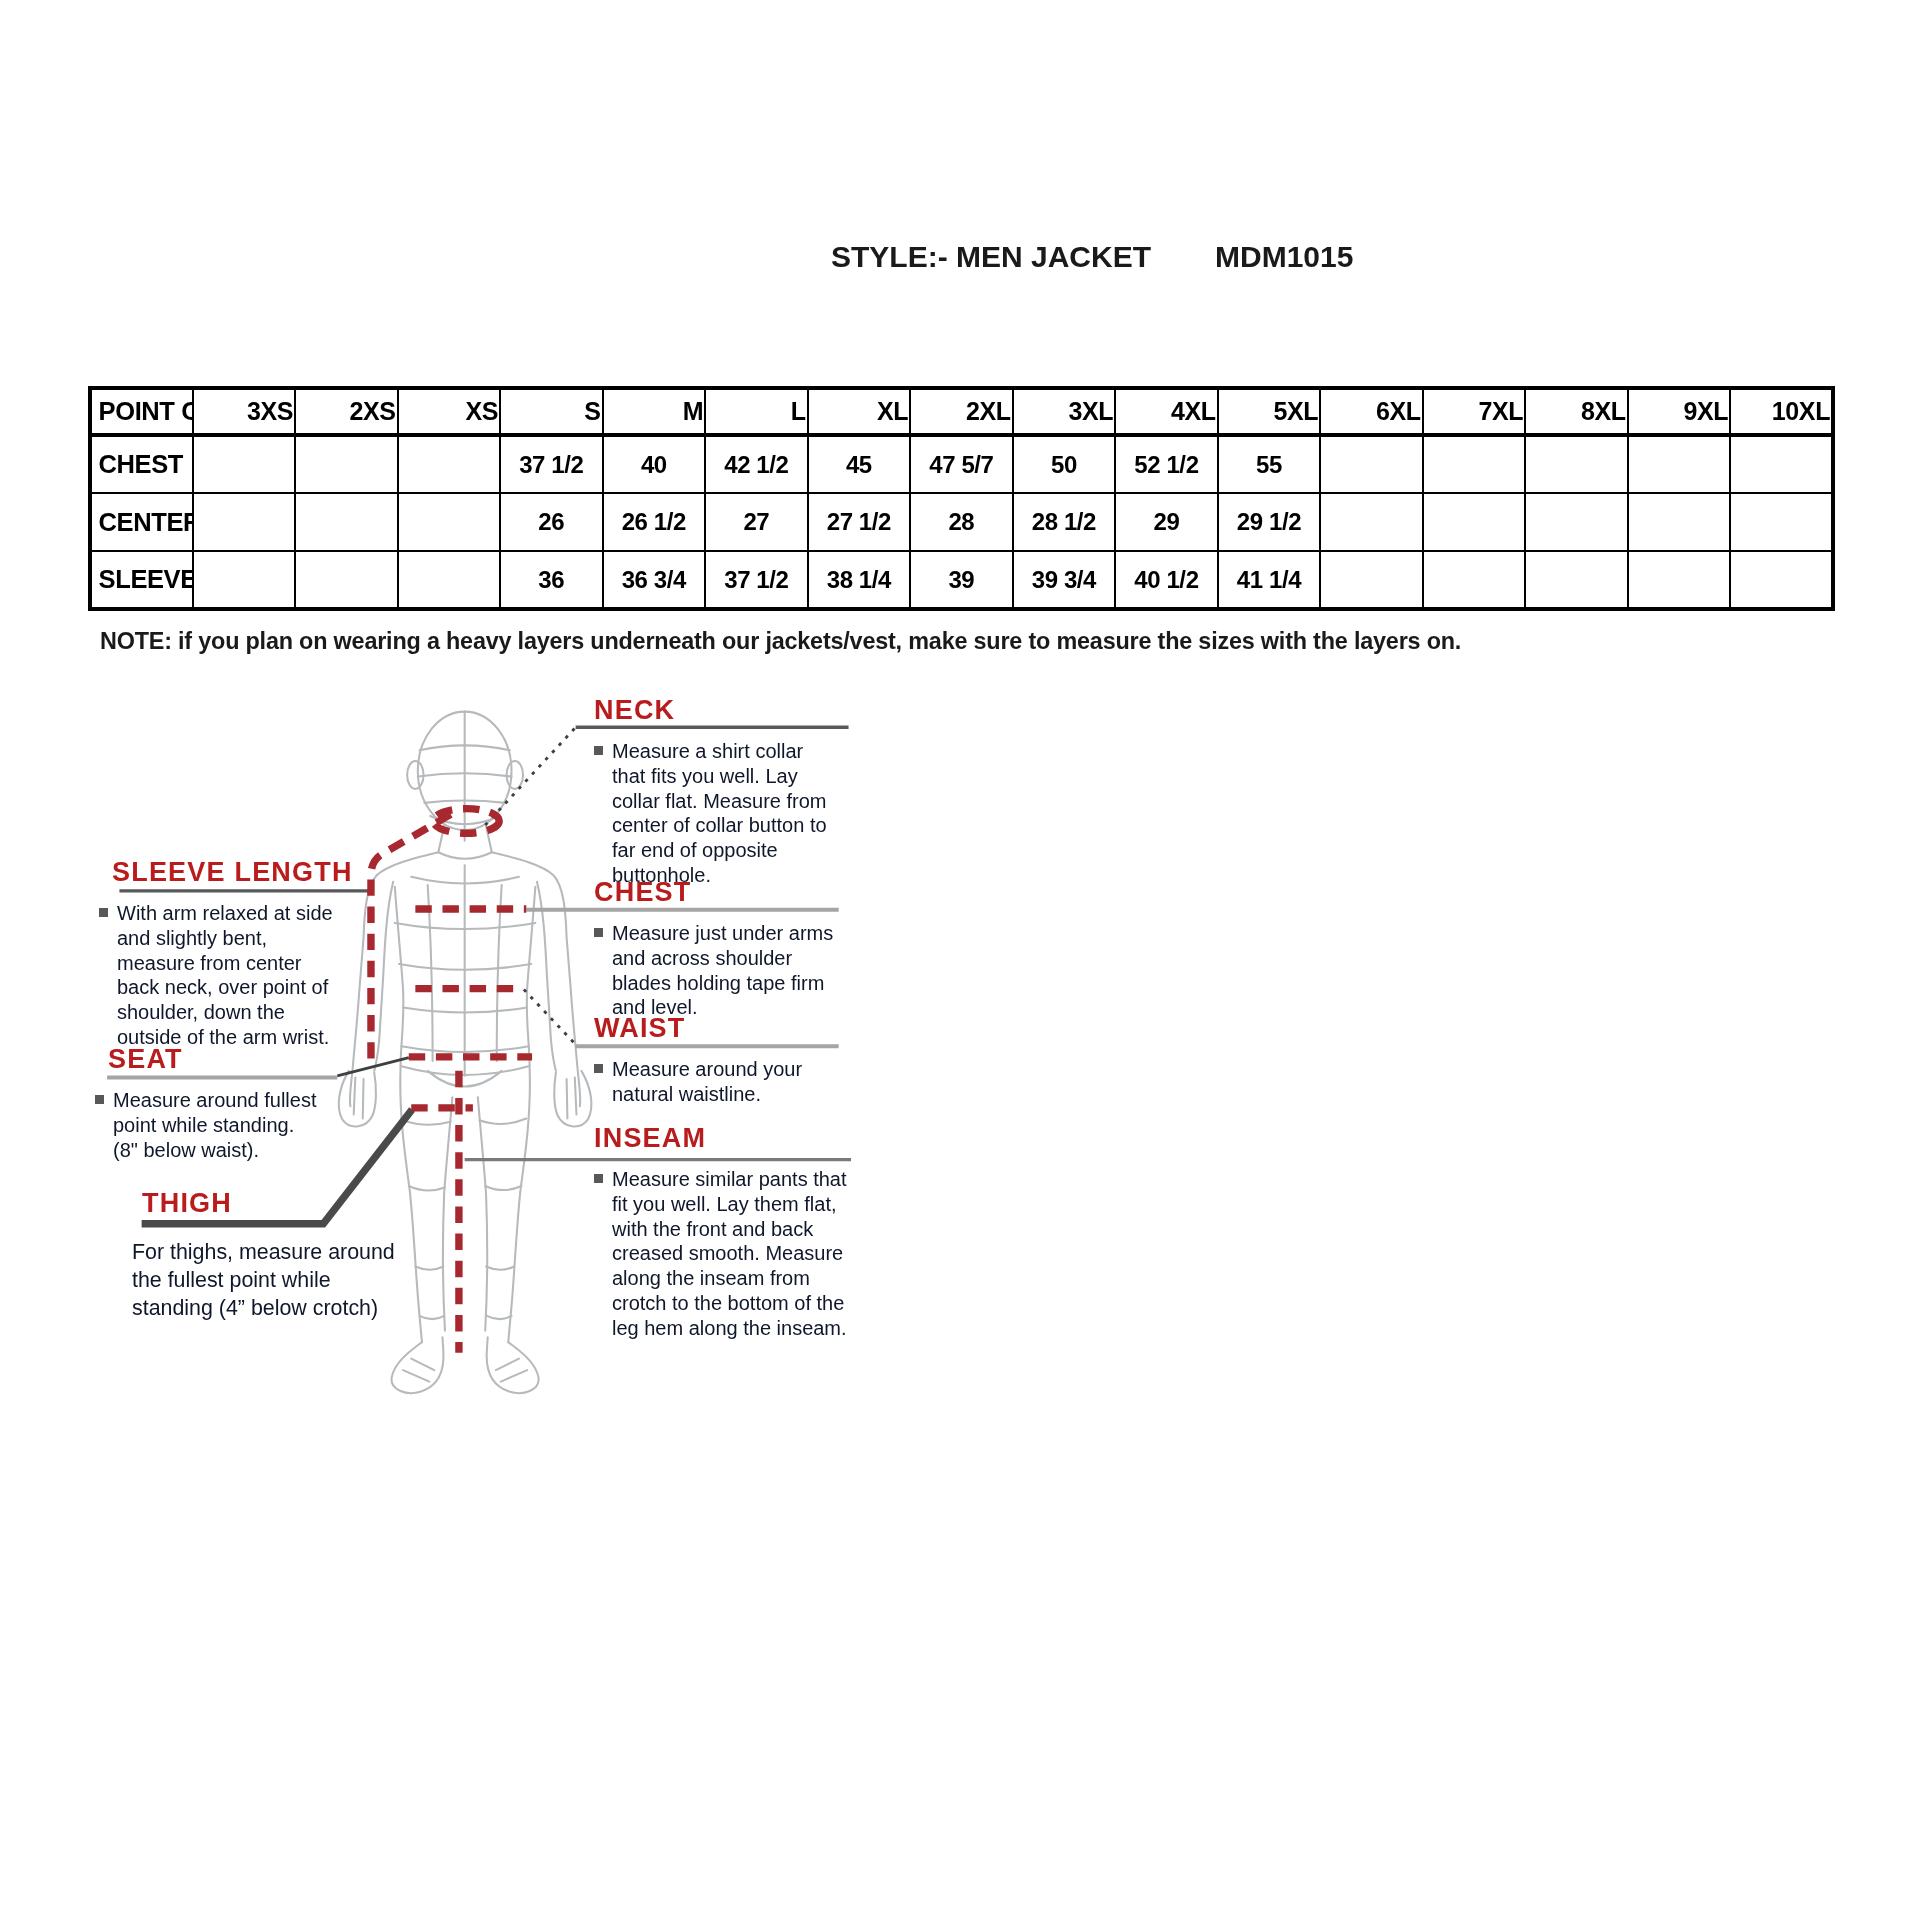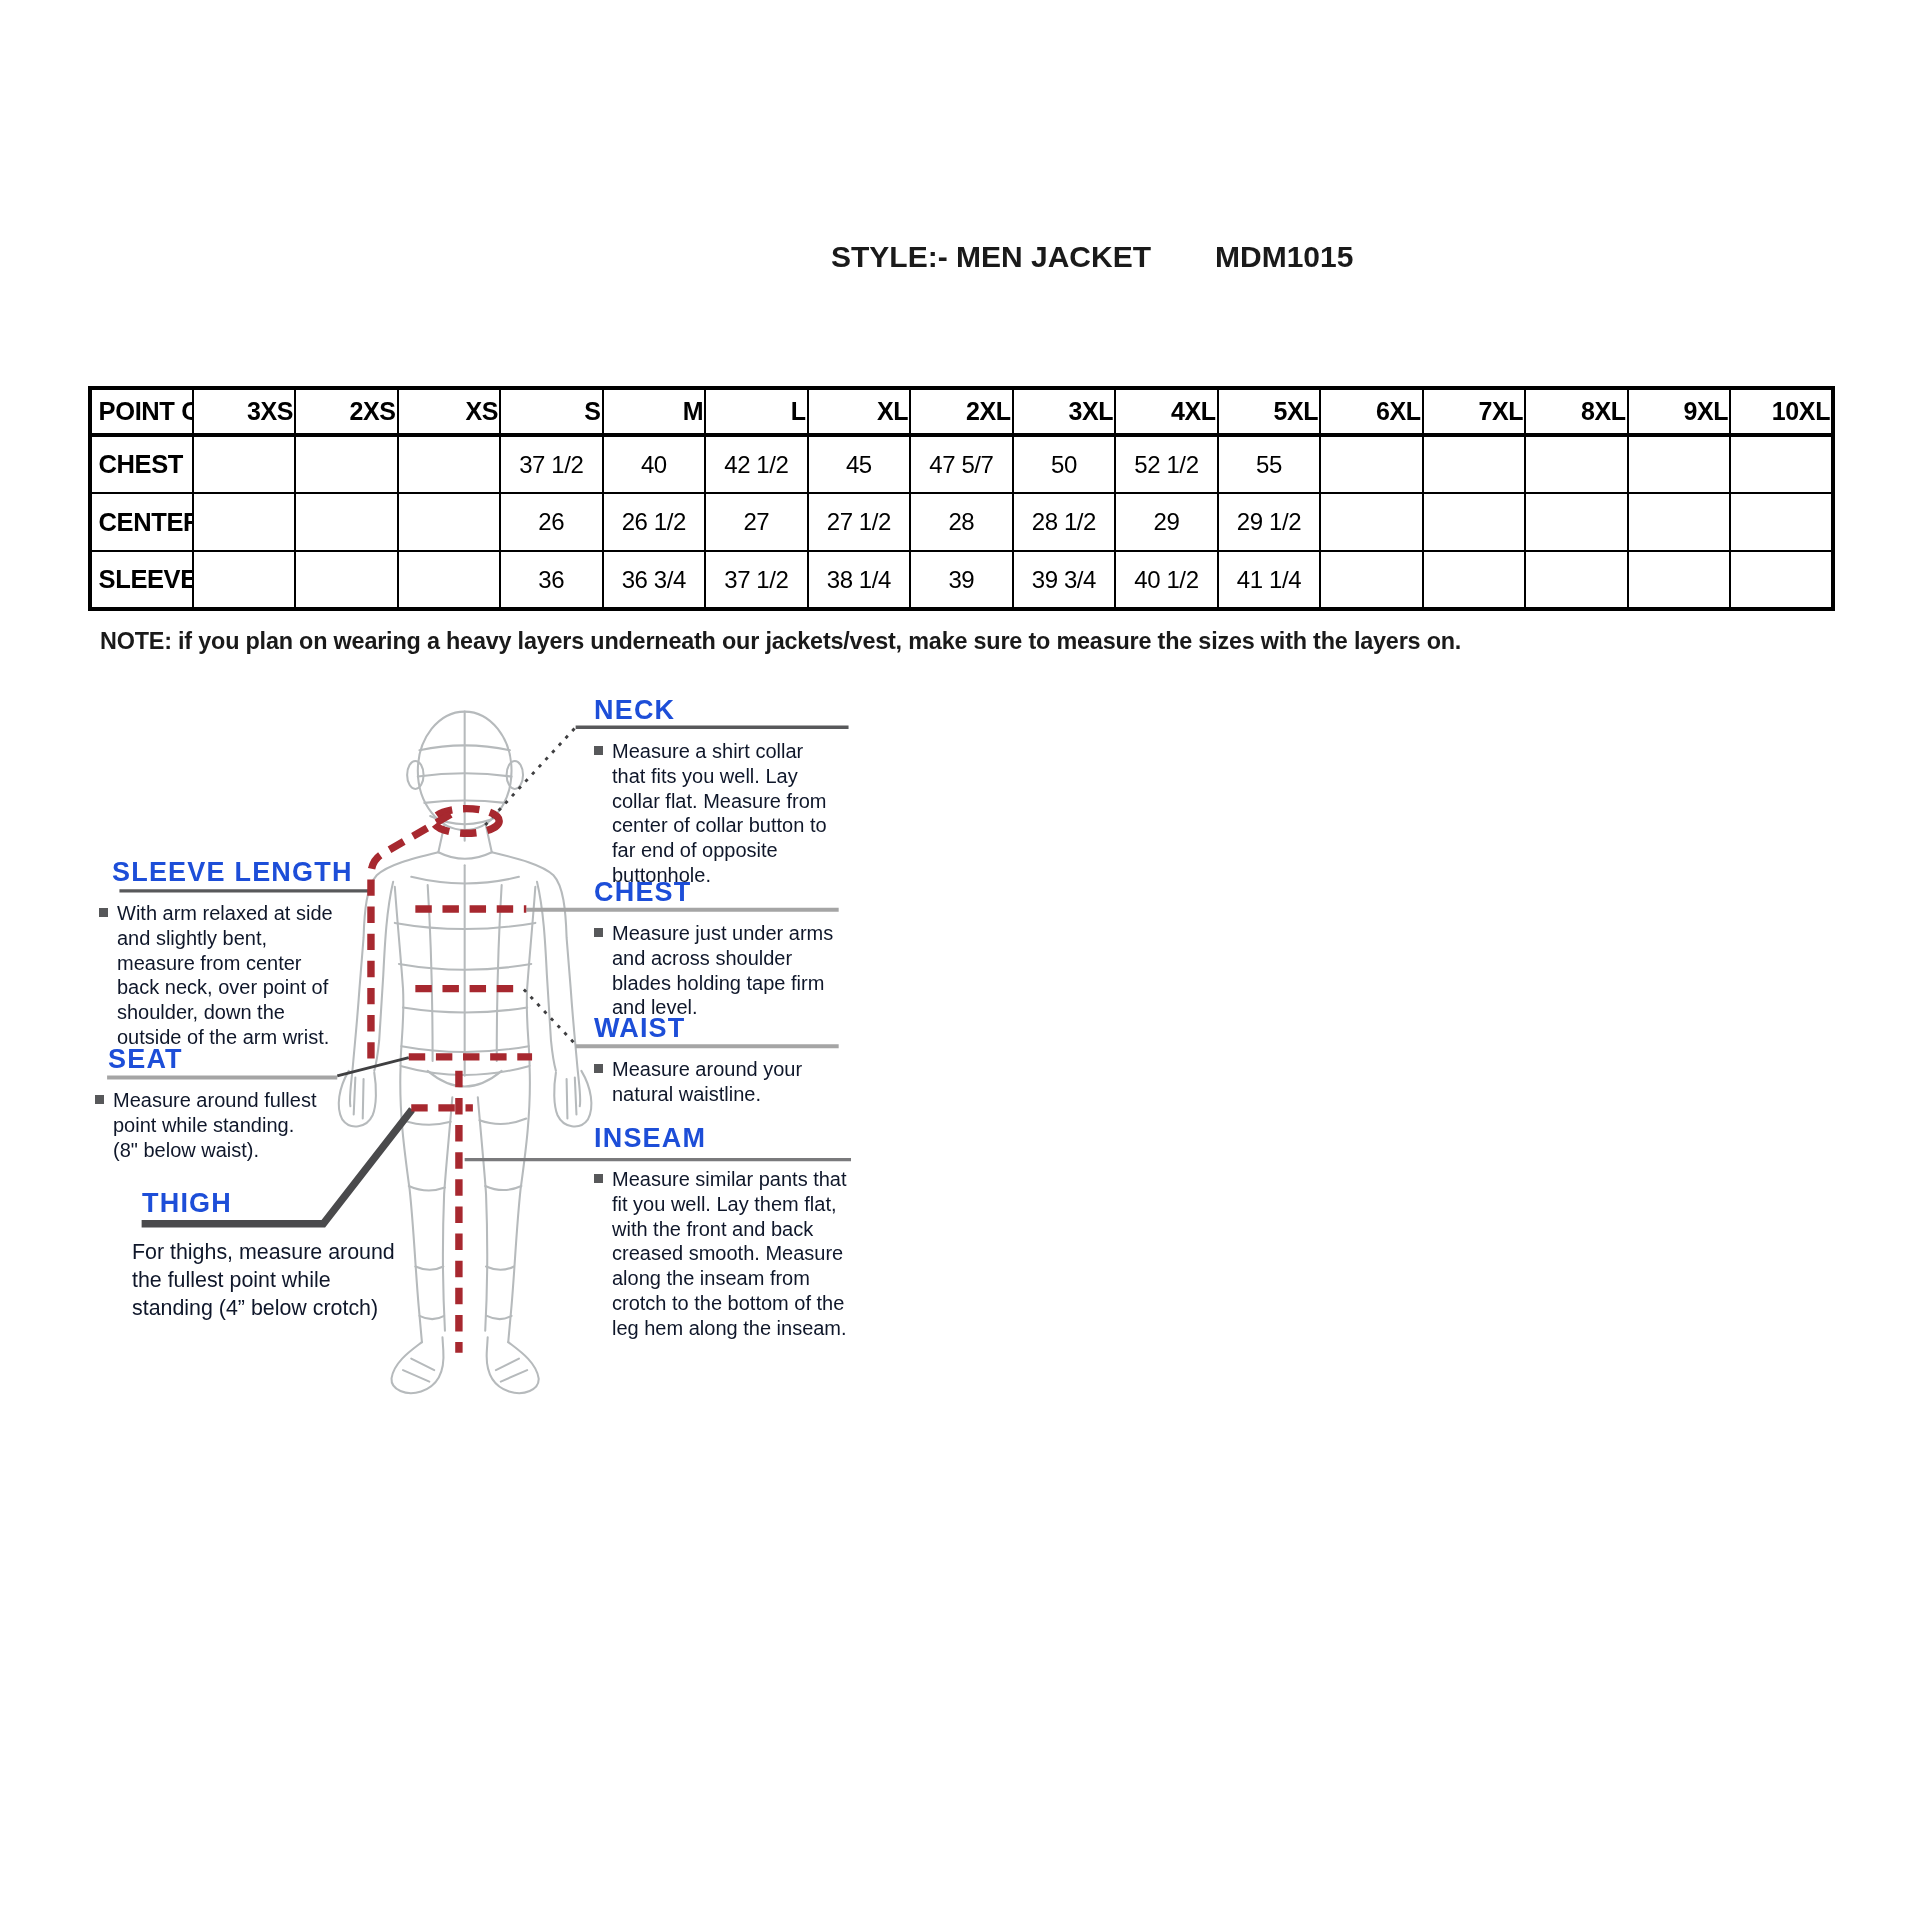--- a/index.html
+++ b/index.html
@@ -36,35 +36,35 @@
   table.size-table tbody tr{height:58px;}
   table.size-table thead th{border-bottom:4.1px solid #000;}
   th.point-col, td.label-cell{
     text-align:left;padding-left:6.6px;
     font-weight:700;font-size:25.5px;letter-spacing:-0.4px;
   }
   th.size-col{
     text-align:right;font-weight:700;font-size:25px;letter-spacing:-0.4px;
   }
   td.value-cell{
-    text-align:center;font-weight:400;font-size:24px;letter-spacing:-0.4px;
+    text-align:center;font-weight:700;font-size:24px;letter-spacing:-0.4px;
   }
   
   .note{
     position:absolute;left:100px;top:628px;
     font-size:23.4px;font-weight:700;color:#1a1a1a;
     letter-spacing:-0.2px;white-space:nowrap;
   }
   
   .diagram{position:absolute;left:0;top:0;width:1924px;height:1924px;}
   .diagram svg{position:absolute;left:66px;top:691px;z-index:0;}
   .section{position:absolute;z-index:1;color:#57585a;}
   .section .sec-heading{
     display:block;margin:0;
-    font-size:27px;font-weight:700;color:#1d4ed8;
+    font-size:27px;font-weight:700;color:#b91c1c;
     letter-spacing:1.2px;white-space:nowrap;
   }
   .section .para{
     display:flex;gap:9px;margin-top:13px;
     font-size:20px;line-height:1.24;color:#0f172a;
   }
   .bullet{width:9px;height:9px;background:#57585a;margin-top:7.4px;flex:none;}
   #sec-neck{left:594px;top:695px;}       #sec-neck  .para{width:248px;}
   #sec-chest{left:594px;top:877px;}     #sec-chest .para{width:248px;}
   #sec-waist{left:594px;top:1013px;}     #sec-waist .para{width:210px;}

